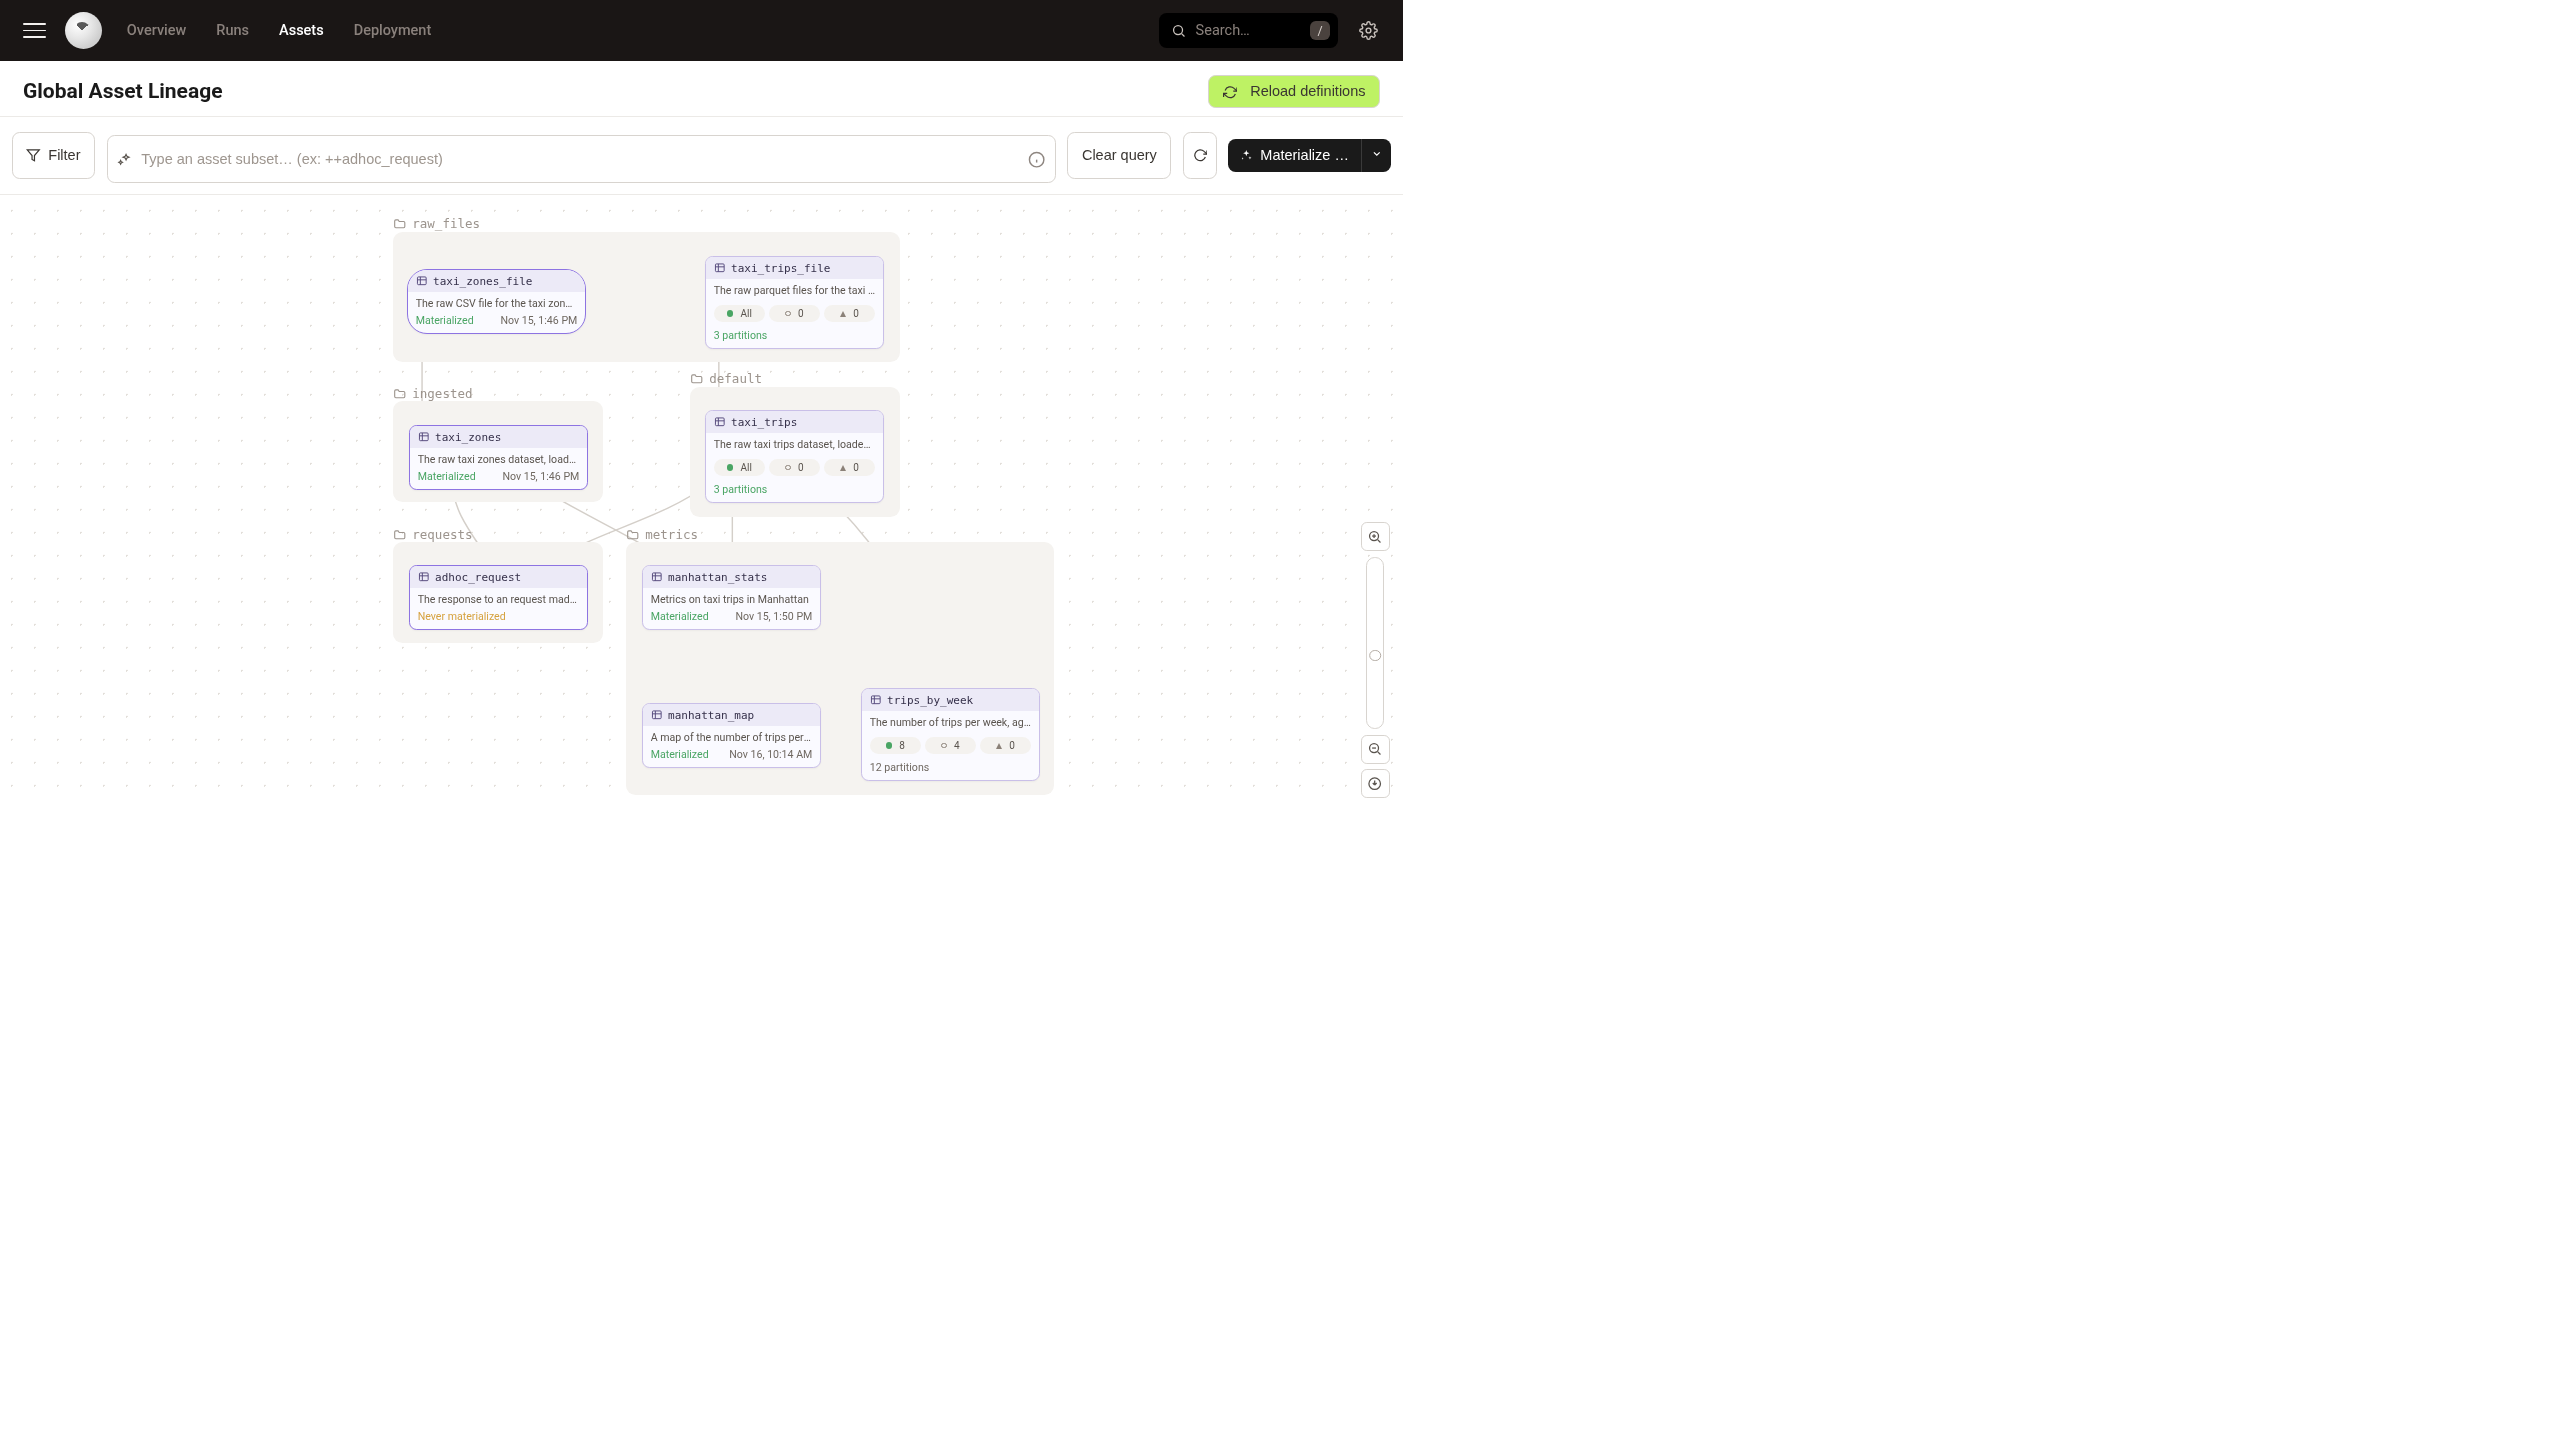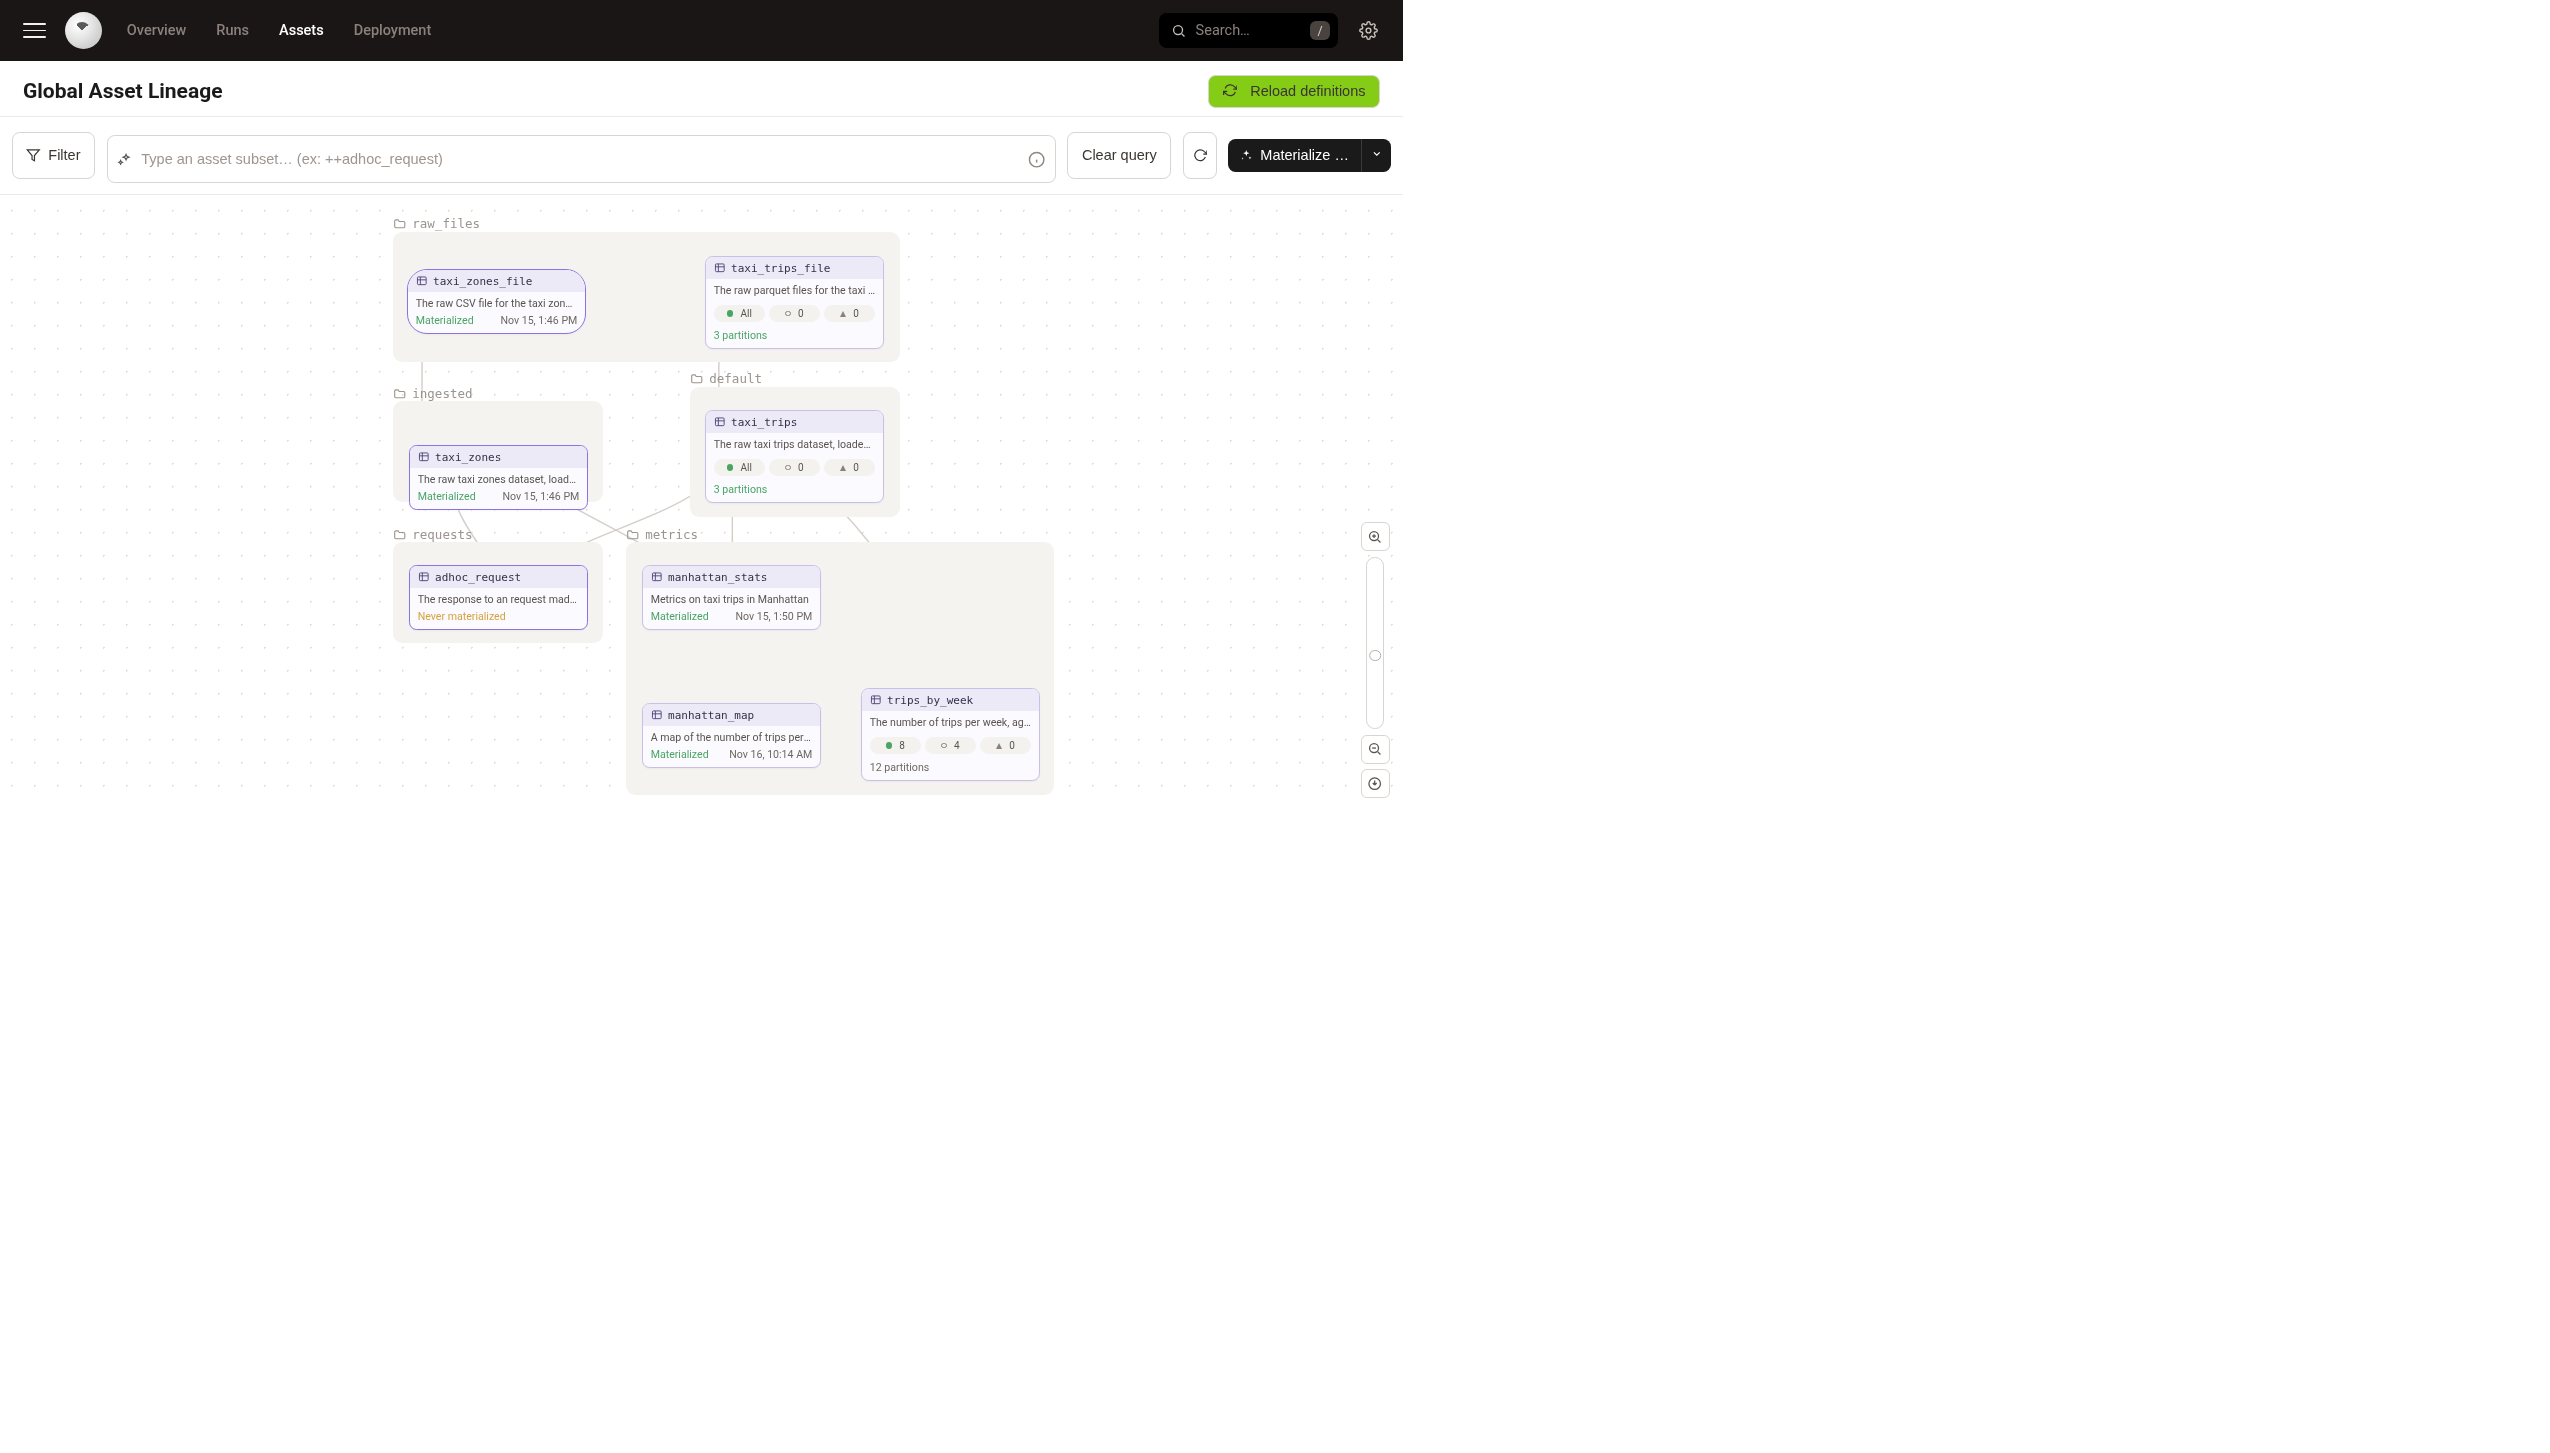--- a/index.html
+++ b/index.html
@@ -64,23 +64,23 @@
 
 .page-header {
   display: flex;
   align-items: center;
   justify-content: space-between;
   padding: 13.5px 23px 7.7px 23px;
   border-bottom: 1px solid #eceae7;
 }
 .page-header h1 { font-size: 21px; font-weight: 700; color: #1a1a1a; }
 .reload-btn {
-  display: flex; align-items: flex-start; gap: 13px;
+  display: flex; align-items: flex-end; gap: 13px;
   padding: 7.7px 13.5px; border: 1px solid #d8d4cf; border-radius: 7.7px;
-  background: #84cc16; font-size: 14.5px; color: #3a3632; cursor: pointer;
+  background: #bef264; font-size: 14.5px; color: #3a3632; cursor: pointer;
 }
 .reload-btn svg { width: 14.5px; height: 14.5px; }
 
 
 .toolbar {
   display: flex; align-items: center; gap: 11.6px;
   padding: 10.6px 11.6px;
   border-bottom: 1px solid #eceae7;
 }
 .btn {
@@ -398,21 +398,21 @@
           <span>0</span>
         </span>
       <span class="partition-pill">
           <span class="dot tri"></span>
           <span>0</span>
         </span>
     </div>
     <div class="partition-count">3 partitions</div>
   </div>
 
-  <div class="asset-node selected" style="left:409px; top:230px;margin-top:20px;">
+  <div class="asset-node selected" style="left:409px; top:230px;">
     <div class="asset-header">
       <svg class="table-icon" viewBox="0 0 24 24" fill="none" stroke="currentColor" stroke-width="2">
           <rect x="3" y="4" width="18" height="16" rx="2"></rect>
           <line x1="3" y1="10" x2="21" y2="10"></line>
           <line x1="9" y1="4" x2="9" y2="20"></line>
         </svg>
       <span class="name">taxi_zones</span>
     </div>
     <div class="asset-desc">The raw taxi zones dataset, loaded int…</div>
     <div class="asset-status-row">

